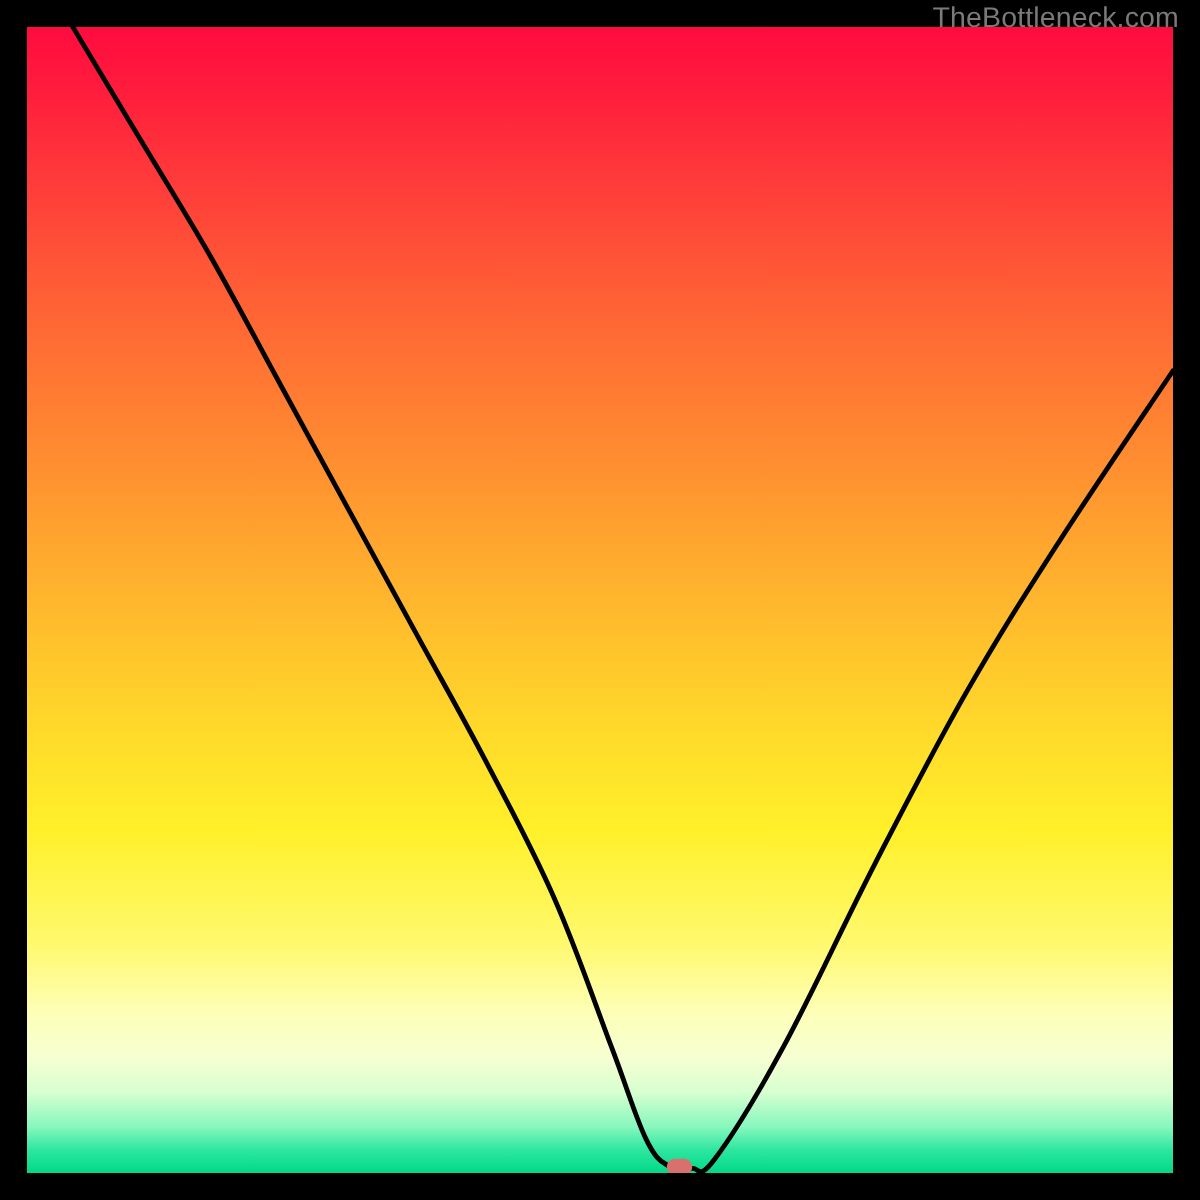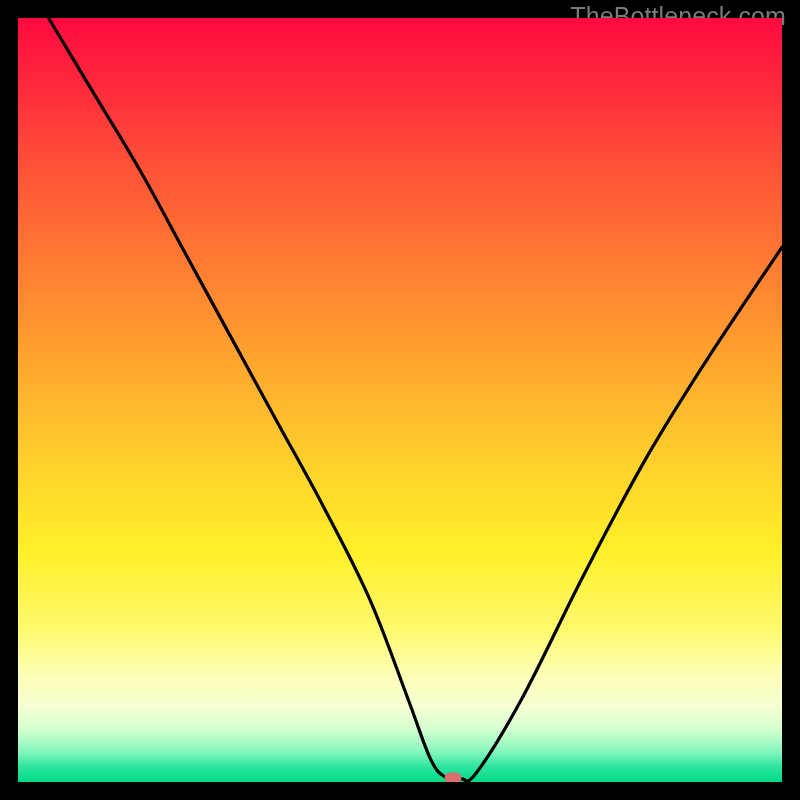--- a/index.html
+++ b/index.html
@@ -46,21 +46,21 @@
       #86f7bd 96%,
       #2de6a0 98%,
       #00d987 100%
     );
   }
   .watermark {
     position: absolute;
     top: 2px;
     right: 14px;
     font-family: Arial, Helvetica, sans-serif;
-    font-size: 25px;
+    font-size: 19px;
     color: #7a7a7a;
     letter-spacing: 0.1px;
     user-select: none;
   }
   svg.curve {
     position: absolute;
     inset: 0;
   }
   .marker {
     position: absolute;

